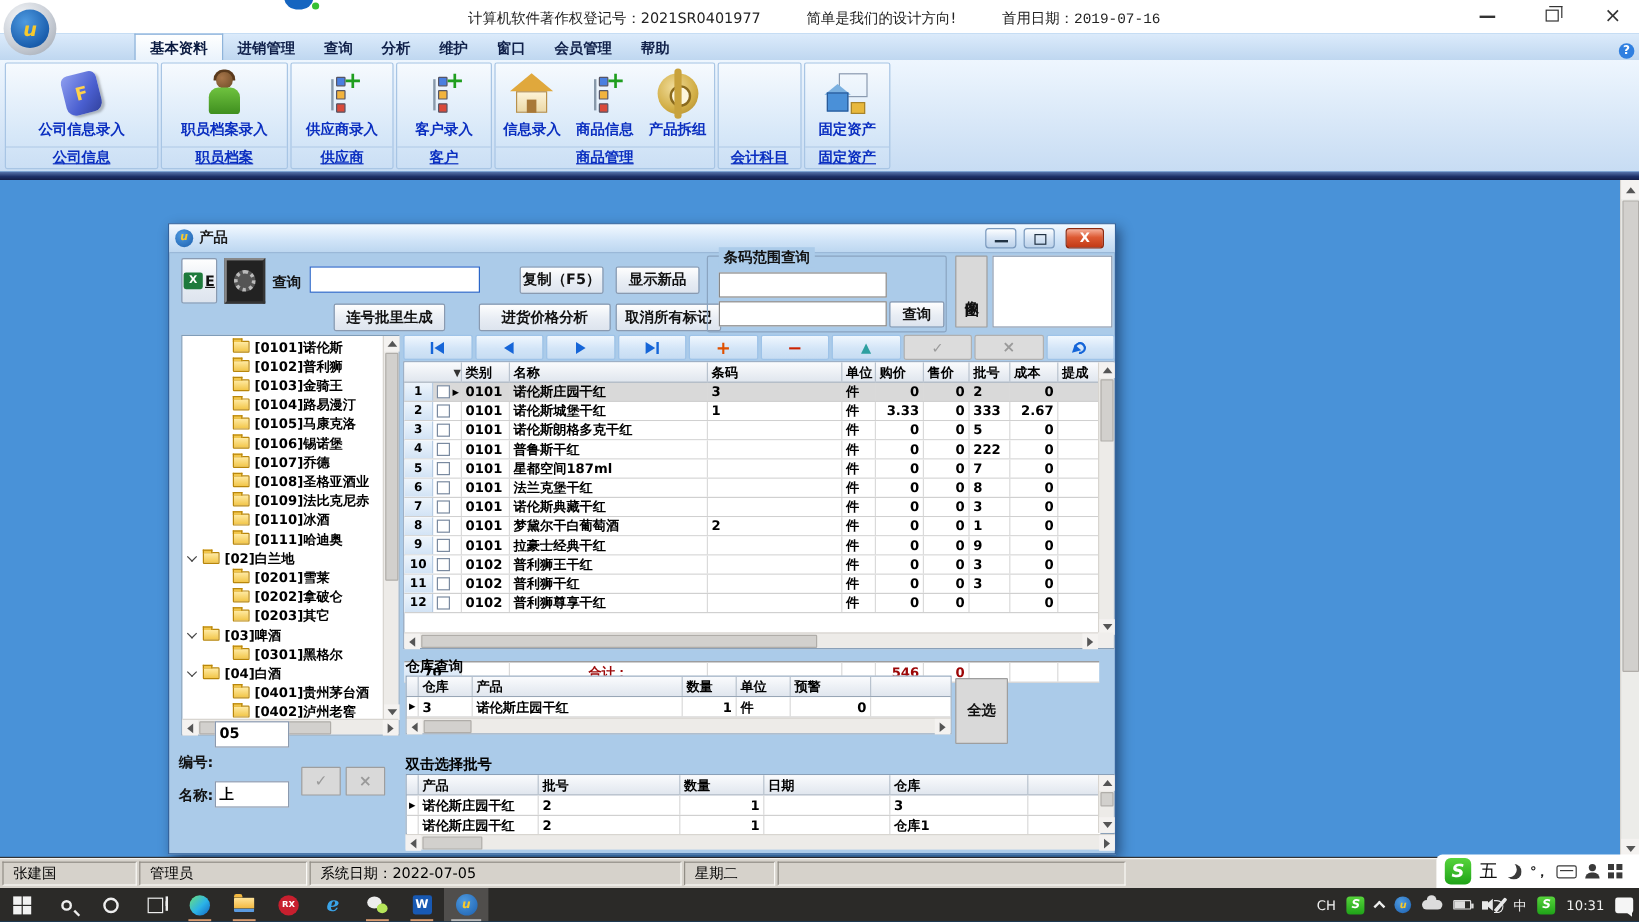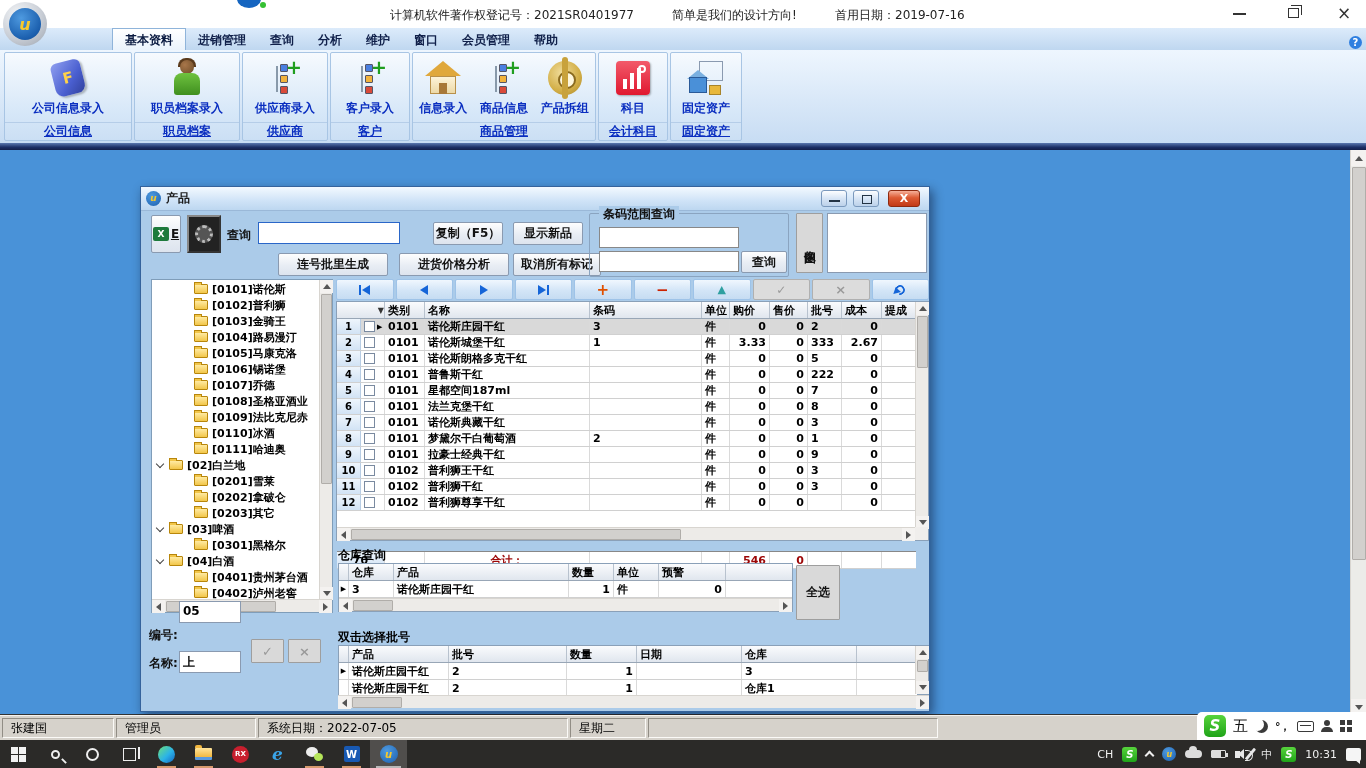--- a/index.html
+++ b/index.html
@@ -115,21 +115,21 @@
   .tinput{background:#fff;border:1px solid #577eb8;font-size:12px;font-weight:bold;padding:2px 3px;color:#000;}
 
   #btn-excel{left:10px;top:28px;width:30px;height:38px;}
   .xls{width:16px;height:14px;background:#1e7a3c;border-radius:2px;color:#fff;font-size:9px;font-weight:bold;text-align:center;line-height:14px;margin-right:2px;}
   #btn-gear{left:46px;top:28px;width:34px;height:38px;background:#222;border:2px outset #888;display:flex;align-items:center;justify-content:center;}
   .gear-glyph{width:18px;height:18px;border-radius:50%;border:3px dotted #bbb;background:#555;}
   #search-label{left:86px;top:40px;}
   #search-input{left:117px;top:35px;width:142px;height:22px;border:1px solid #2a66c8;}
   #btn-copy{left:292px;top:35px;width:70px;height:23px;}
   #btn-shownew{left:372px;top:35px;width:70px;height:23px;}
-  #btn-serial{left:137px;top:66px;width:110px;height:23px;}
+  #btn-serial{left:137px;top:66px;width:93px;height:23px;}
   #btn-price{left:258px;top:66px;width:110px;height:23px;}
   #btn-cancelmarks{left:372px;top:66px;width:88px;height:23px;}
   #barcode-group{left:448px;top:26px;width:200px;height:64px;border:1px solid #8aa4c0;border-radius:2px;}
   #barcode-group-label{left:458px;top:19px;background:#abcbe9;padding:0 4px;}
   #barcode-input1{left:458px;top:40px;width:140px;height:21px;border:1px solid #888;}
   #barcode-input2{left:458px;top:64px;width:140px;height:21px;border:1px solid #888;}
   #btn-barcode-query{left:600px;top:64px;width:46px;height:22px;}
   #btn-image{left:655px;top:26px;width:27px;height:60px;writing-mode:vertical-lr;letter-spacing:-2px;}
   #image-box{left:686px;top:26px;width:100px;height:60px;background:#fff;border:1px solid #8a9ab0;}
 
@@ -304,21 +304,21 @@
 
 <div id="screen">
 
   <div id="app-titlebar" class="abs">
     <div id="logo-fragment" class="abs">
         <div class="blob"></div>
         <div class="dot"></div>
       </div>
     <div class="abs tb-text" style="left:390px;">计算机软件著作权登记号：2021SR0401977</div>
     <div class="abs tb-text" style="left:672px;">简单是我们的设计方向!</div>
-    <div class="abs tb-text" style="left:835px;">首用日期：2019-07-16</div>
+    <div class="abs tb-text" style="left:835px;font-family:Liberation Mono, monospace;">首用日期：2019-07-16</div>
     <div id="win-min" class="abs"></div>
     <div id="win-restore" class="abs"></div>
     <div id="win-close" class="abs">×</div>
   </div>
   <div id="app-logo" class="abs">
       <div class="core">u</div>
     </div>
 
   <div id="menubar" class="abs">
 
@@ -428,33 +428,20 @@
         <div class="titem">
           <div class="ticon">
               <span class="ic-gear"></span>
             </div>
           <div class="tlabel">产品拆组</div>
         </div>
       </div>
       <div class="tg-caption">商品管理</div>
     </div>
     <div class="tgroup" style="left:598px;width:70px;">
-      <div class="tg-items">
-          <div class="titem">
-        <div class="ticon">
-              <span class="ic-subject">
-                <span class="b1"></span>
-                <span class="b2"></span>
-                <span class="b3"></span>
-                <span class="mag"></span>
-              </span>
-            </div>
-        <div class="tlabel">科目</div>
-      </div>
-        </div>
       <div class="tg-caption">会计科目</div>
     </div>
     <div class="tgroup" style="left:670px;width:72px;">
       <div class="tg-items">
           <div class="titem">
         <div class="ticon">
               <span class="ic-assets">
                 <span class="grid"></span>
                 <span class="hr"></span>
                 <span class="hs"></span>

